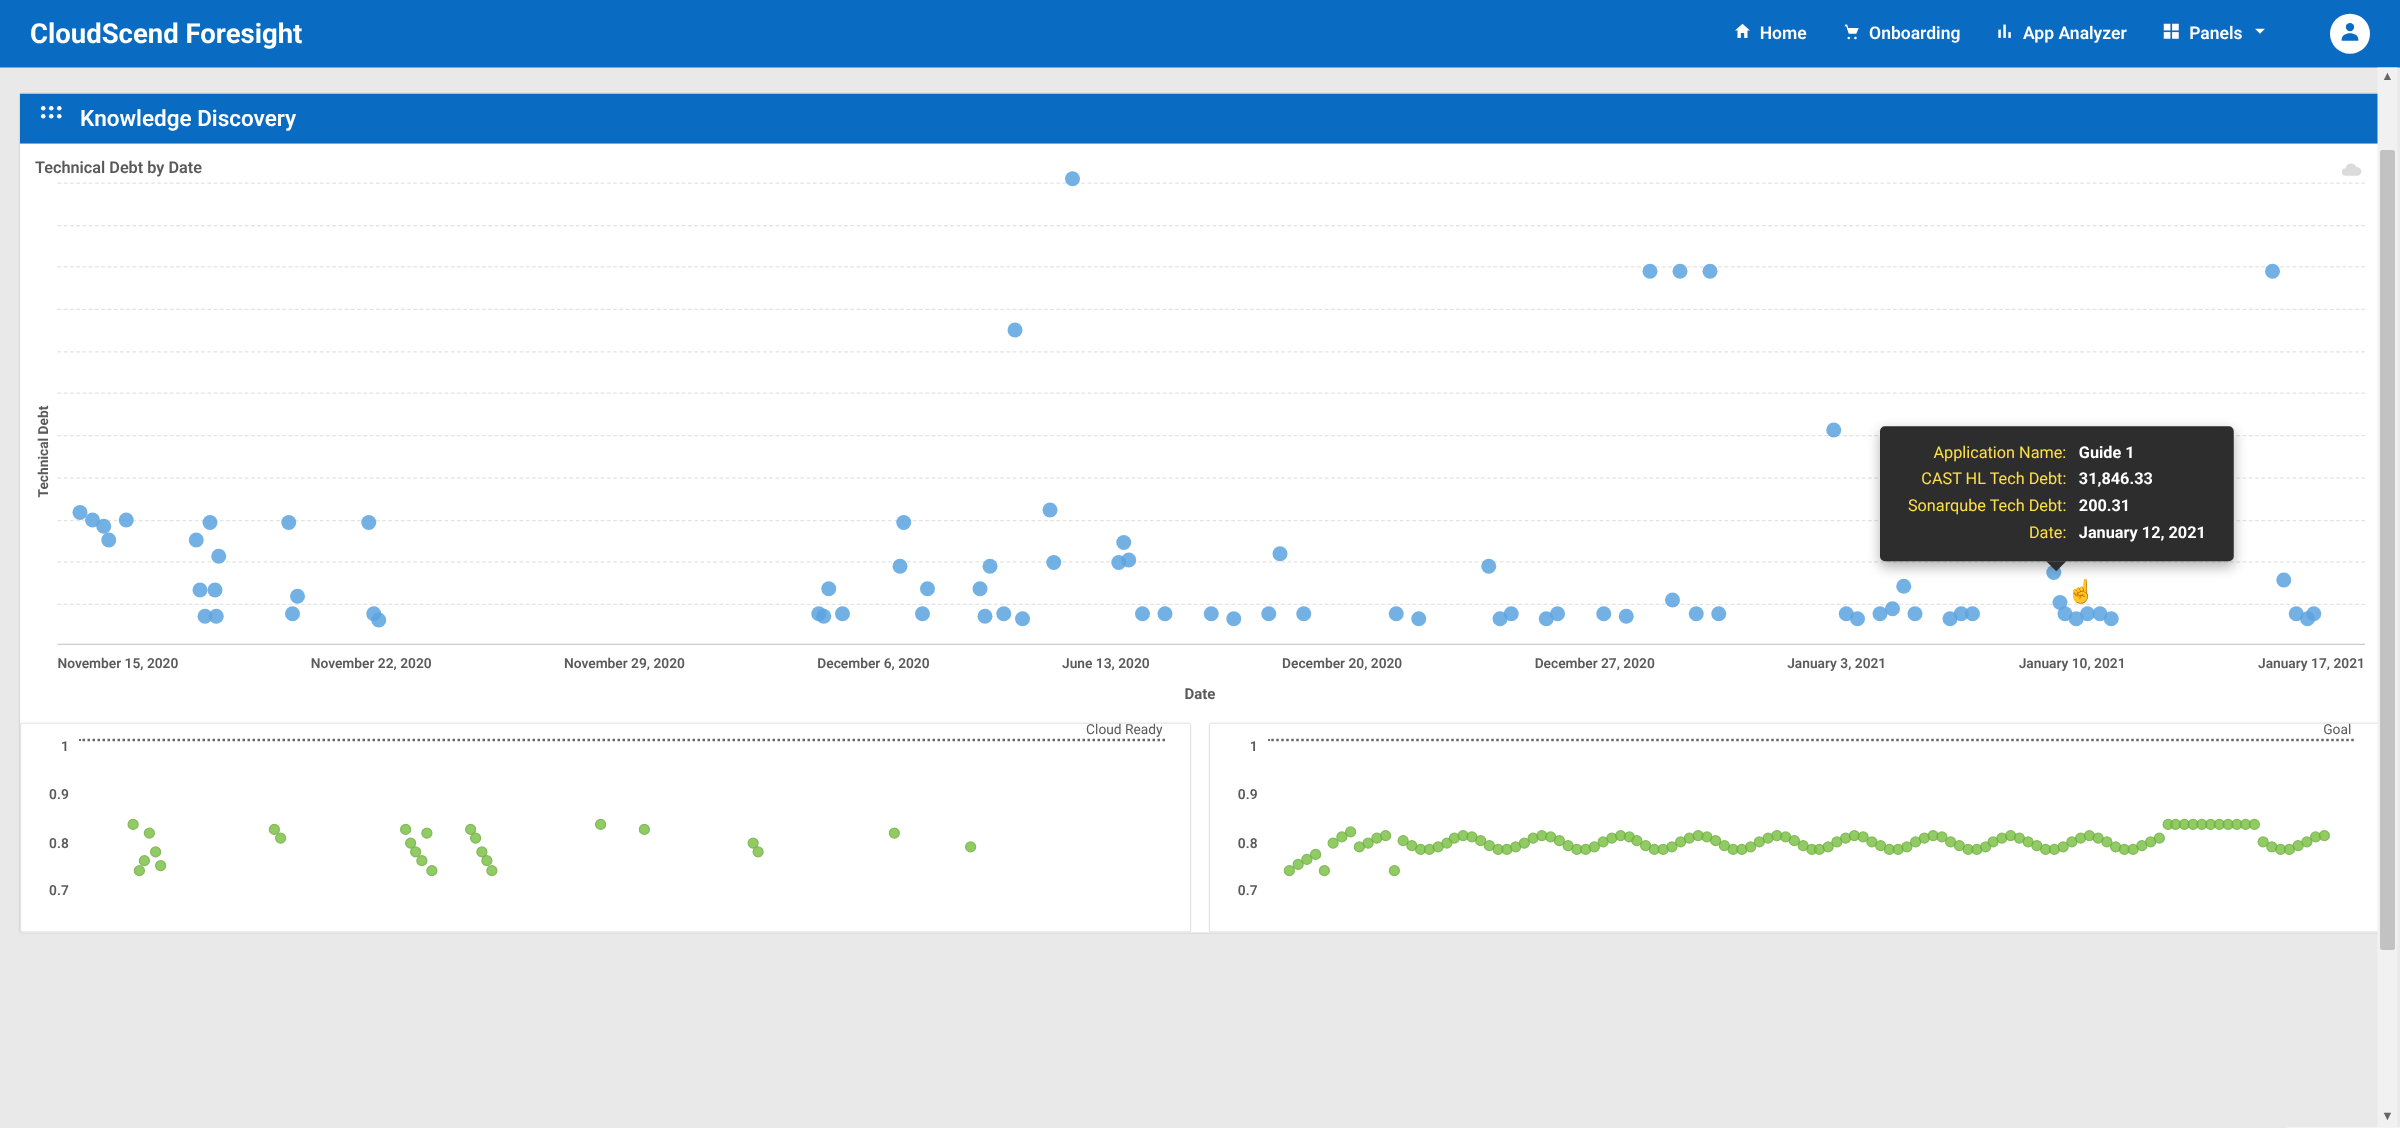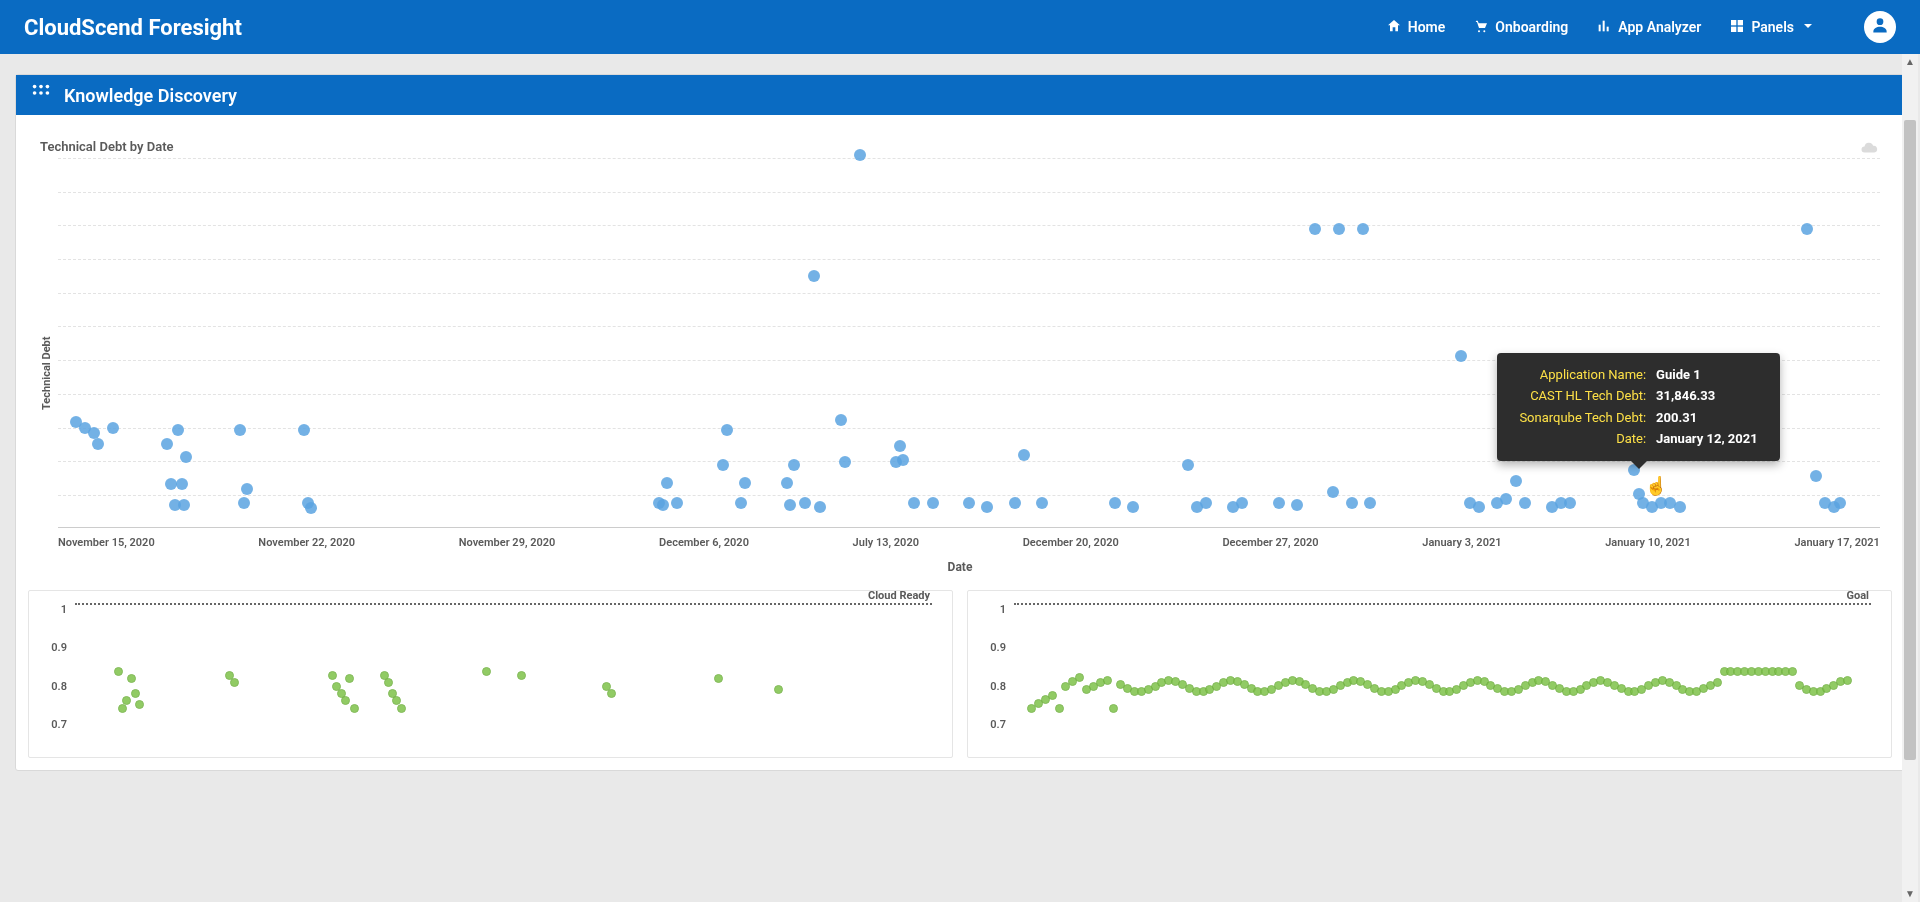--- a/index.html
+++ b/index.html
@@ -12,21 +12,21 @@
 .nav-item { display: flex; align-items: center; gap: 6px; font-size: 14px; font-weight: 600; cursor: pointer; }
 .nav-item svg { width: 16px; height: 16px; fill: #fff; }
 .avatar-circle { width: 32px; height: 32px; border-radius: 50%; background: #fff; display: flex; align-items: center; justify-content: center; margin-left: 20px; cursor: pointer; }
 .avatar-circle svg { width: 20px; height: 20px; fill: #0a6bc2; }
 
 
 .workspace { padding: 20px 15px 0 15px; height: calc(902px - 54px); overflow: hidden; }
 .panel { border: 1px solid #d9d9d9; border-radius: 3px; background: #fff; }
 .panel-header { background: #0a6bc2; color: #fff; height: 40px; display: flex; align-items: center; padding: 0 14px; font-size: 18px; font-weight: 600; gap: 12px; }
 .panel-header svg { width: 22px; height: 22px; fill: #fff; }
-.panel-body { padding: 12px; }
+.panel-body { padding: 0; }
 
 
 .chart-card { background: #fff; padding: 12px 12px 4px 12px; position: relative; }
 .chart-title { font-size: 13px; color: #5a5a5a; font-weight: 600; margin-bottom: 4px; }
 .dl-icon { position: absolute; top: 12px; right: 14px; cursor: pointer; opacity: .35; }
 .dl-icon svg { width: 18px; height: 18px; fill: #999; }
 
 
 .scatter-wrap { display: flex; height: 400px; }
 .y-axis-label { writing-mode: vertical-rl; transform: rotate(180deg); font-size: 11px; font-weight: 700; color: #5a5a5a; width: 18px; text-align: center; padding-bottom: 30px;}
@@ -45,21 +45,21 @@
 .tooltip .tv { font-weight: 700; }
 .cursor-hand { position: absolute; z-index: 11; font-size: 18px; pointer-events: none; }
 
 
 .row2 { display: flex; gap: 14px; padding: 12px 0 0 0; }
 .row2 .chart-card { flex: 1; border: 1px solid #e5e5e5; border-radius: 2px; }
 .small-scatter { height: 150px; position: relative; }
 .y-ticks-small { position: absolute; left: 0; top: 0; bottom: 22px; display: flex; flex-direction: column; justify-content: space-between; font-size: 11px; color: #5a5a5a; font-weight: 600; width: 30px; text-align: right; padding-right: 4px; }
 .small-plot { position: absolute; left: 34px; right: 8px; top: 0; bottom: 22px; }
 .goal-line { position: absolute; left: 0; right: 0; border-top: 2px dotted #666; }
-.goal-label { position: absolute; right: 2px; font-size: 11px; color: #5a5a5a; font-weight: 700; top: -16px; }
+.goal-label { position: absolute; right: 2px; font-size: 11px; color: #5a5a5a; font-weight: 400; top: -16px; }
 .gpoint { position: absolute; width: 9px; height: 9px; border-radius: 50%; background: #7ec24a; margin-left: -4px; margin-top: -4px; opacity: .85; border: 1px solid #6fae3f; }
 
 
 .fake-scroll { position: absolute; right: 2px; top: 54px; bottom: 0; width: 16px; background: #f1f1f1; }
 .fake-scroll .thumb { position: absolute; left: 2px; right: 2px; top: 66px; height: 640px; background: #c2c2c2; border-radius: 2px; }
 .fake-scroll .arrow { position: absolute; left:0; right:0; height:16px; text-align:center; font-size:10px; color:#666; line-height:16px; }
 .fake-scroll .arrow.up { top:0; }
 .fake-scroll .arrow.down { bottom:0; }
 </style>
 </head>
@@ -135,21 +135,21 @@
               </svg></span>
         </div>
         <div class="scatter-wrap">
           <div class="y-axis-label">Technical Debt</div>
           <div class="plot-area" id="c1-plot">
             <div class="x-ticks" id="c1-xticks">
                 <div>November 15, 2020</div>
                 <div>November 22, 2020</div>
                 <div>November 29, 2020</div>
                 <div>December 6, 2020</div>
-                <div>July 13, 2020</div>
+                <div>June 13, 2020</div>
                 <div>December 20, 2020</div>
                 <div>December 27, 2020</div>
                 <div>January 3, 2021</div>
                 <div>January 10, 2021</div>
                 <div>January 17, 2021</div>
               </div>
 
             <div class="tooltip" style="left: 79%; bottom: 18%;">
               <table>
                 <tbody>

